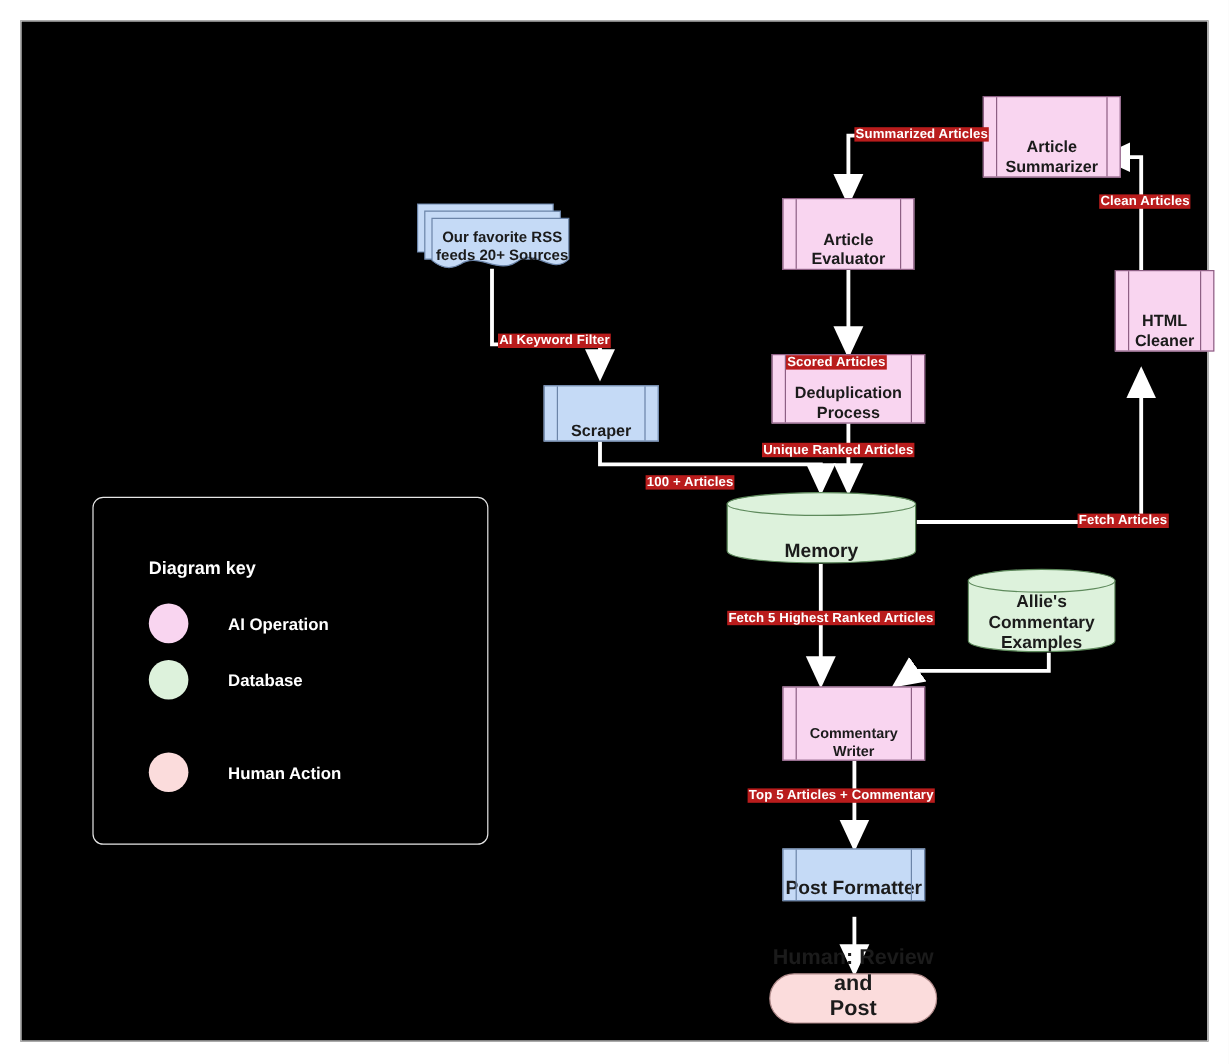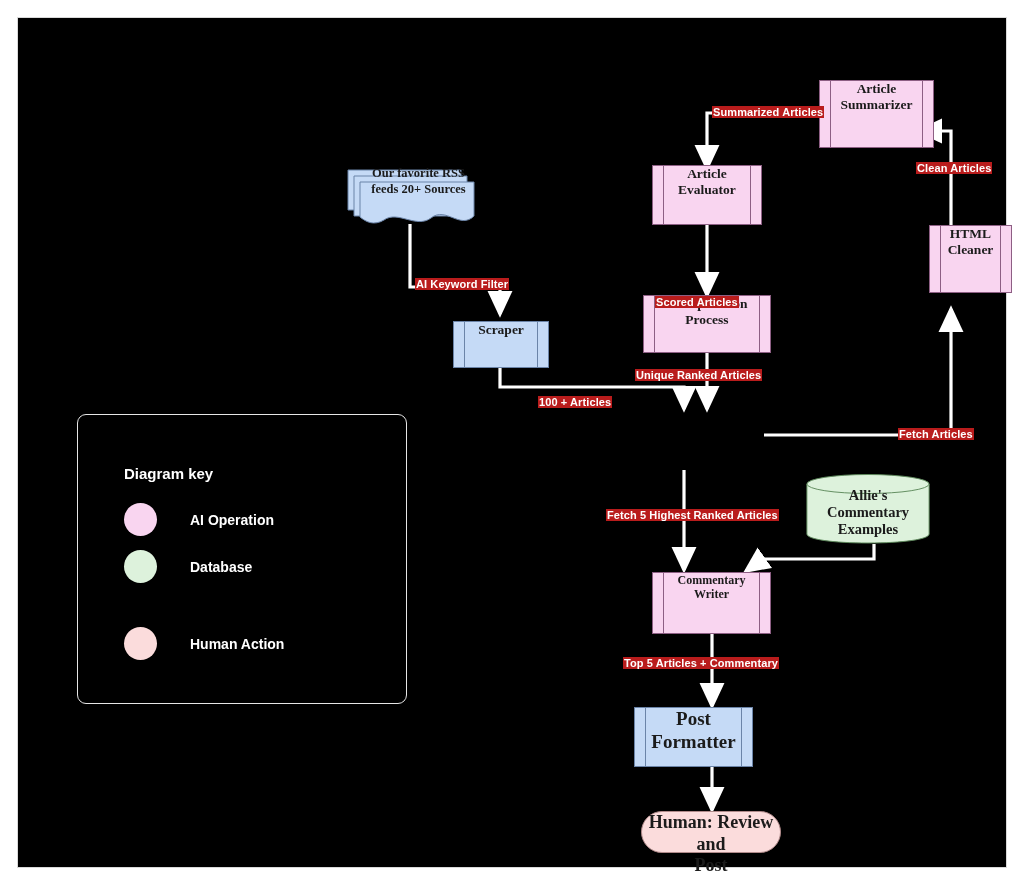--- a/index.html
+++ b/index.html
@@ -37,28 +37,27 @@
     position: absolute;
     left: 0; top: 0;
     width: 990px;
     height: 851px;
     overflow: visible;
   }
   .node {
     position: absolute;
     box-sizing: border-box;
     display: flex;
-    align-items: flex-start;
+    align-items: flex-end;
     justify-content: center;
     text-align: center;
     color: #1b1b1b;
     font-weight: bold;
     line-height: 1.2;
     z-index: 5;
-    font-family: Liberation Serif, serif;
   }
   
   .subroutine {
     border: 1px solid #6b4a63;
   }
   .subroutine::before, .subroutine::after {
     content: "";
     position: absolute;
     top: 0; bottom: 0;
     width: 0;
@@ -250,41 +249,48 @@
         </span>
       </div>
 
       <div class="node subroutine ai-op" style="left:625px; top:277px; width:128px; height:58px; font-size:13.5px;">
         <span>
           <span>Deduplication</span><br>
           <span>Process</span>
         </span>
       </div>
 
+      <div class="node cylinder" style="left:587px; top:391px; width:159px; height:61px; font-size:16px;">
+        <svg class="cyl-svg" viewBox="0 0 159 61" preserveAspectRatio="none">
+          <path d="M1,11 V50 C1,56.5 36,60 79.5,60 C123,60 158,56.5 158,50 V11 Z" fill="#ddf2dc" stroke="#5e8a5c" stroke-width="1"></path>
+          <ellipse cx="79.5" cy="11" rx="78.5" ry="9.5" fill="#ddf2dc" stroke="#5e8a5c" stroke-width="1"></ellipse>
+        </svg>
+        <div class="cyl-label" style="padding-top:14px;">Memory</div>
+      </div>
 
       <div class="node cylinder" style="left:788px; top:455px; width:124px; height:72px; font-size:14.5px;">
         <svg class="cyl-svg" viewBox="0 0 137 72" preserveAspectRatio="none">
           <path d="M1,11 V61 C1,66.5 31,70 68.5,70 C106,70 136,66.5 136,61 V11 Z" fill="#ddf2dc" stroke="#5e8a5c" stroke-width="1"></path>
           <ellipse cx="68.5" cy="11" rx="67.5" ry="9.5" fill="#ddf2dc" stroke="#5e8a5c" stroke-width="1"></ellipse>
         </svg>
         <div class="cyl-label" style="padding-top:14px;">
           <span>Allie's</span><br>
           <span>Commentary</span><br>
           <span>Examples</span>
         </div>
       </div>
 
       <div class="node subroutine ai-op" style="left:634px; top:554px; width:119px; height:62px; font-size:12px;">
         <span>
           <span>Commentary</span><br>
           <span>Writer</span>
         </span>
       </div>
 
-      <div class="node subroutine fixed-op" style="left:616px; top:689px; width:119px; height:60px; font-size:19px;">
+      <div class="node subroutine fixed-op" style="left:634px; top:689px; width:119px; height:44px; font-size:16px;">
         <span>Post Formatter</span>
       </div>
 
       <div class="node pill" style="left:623px; top:793px; width:140px; height:42px; font-size:18px;">
         <span>
           <span>Human: Review and</span><br>
           <span>Post</span>
         </span>
       </div>
 

